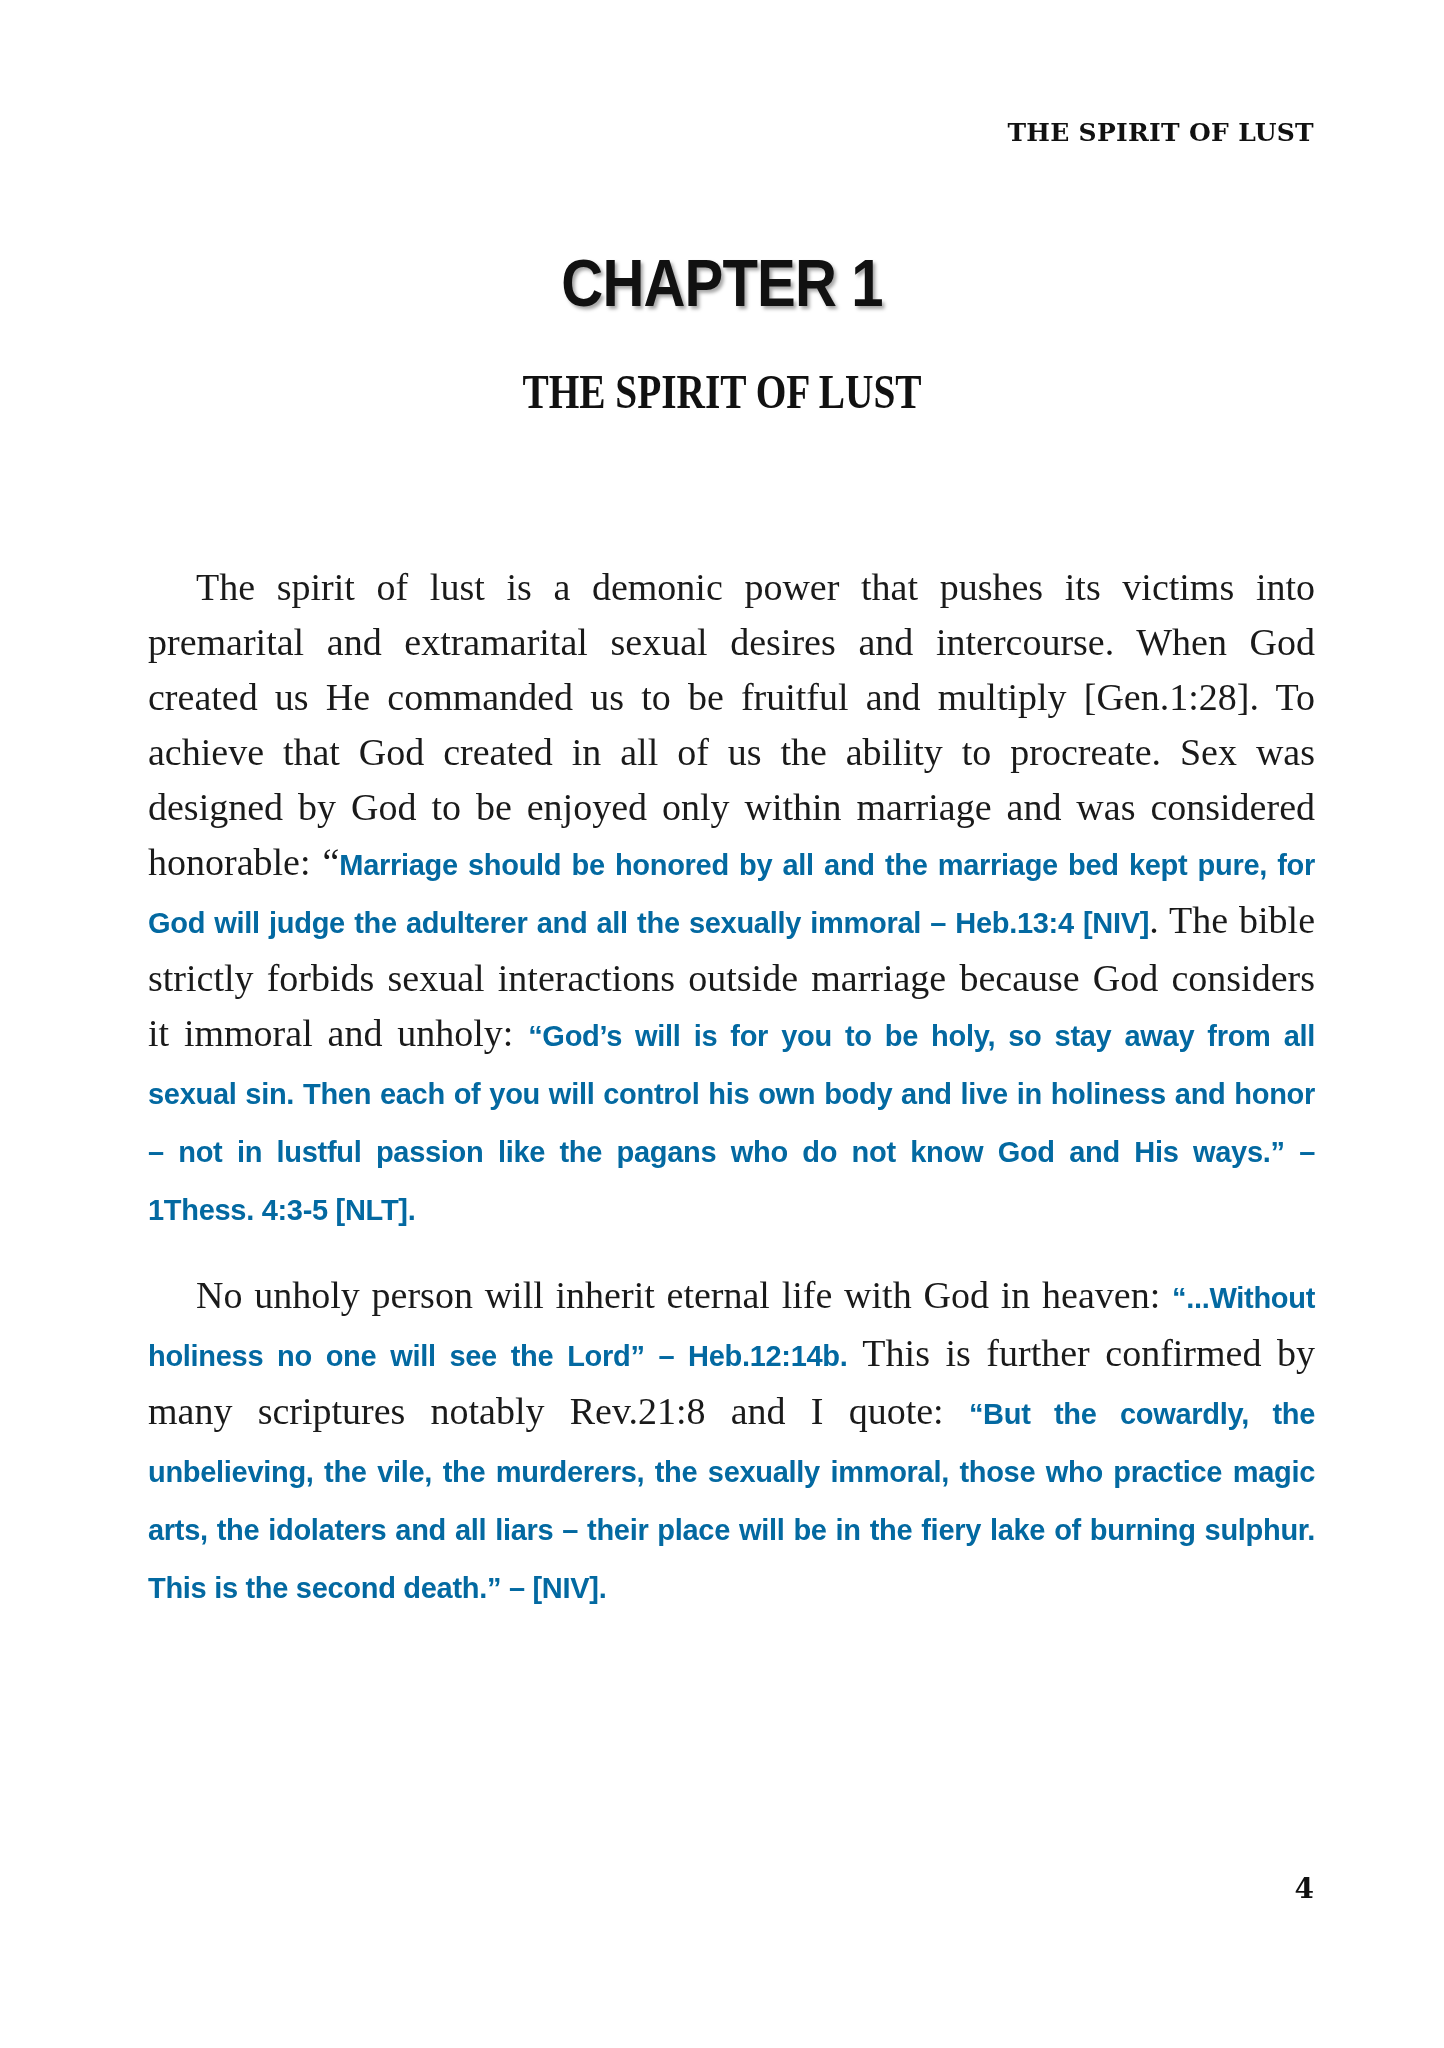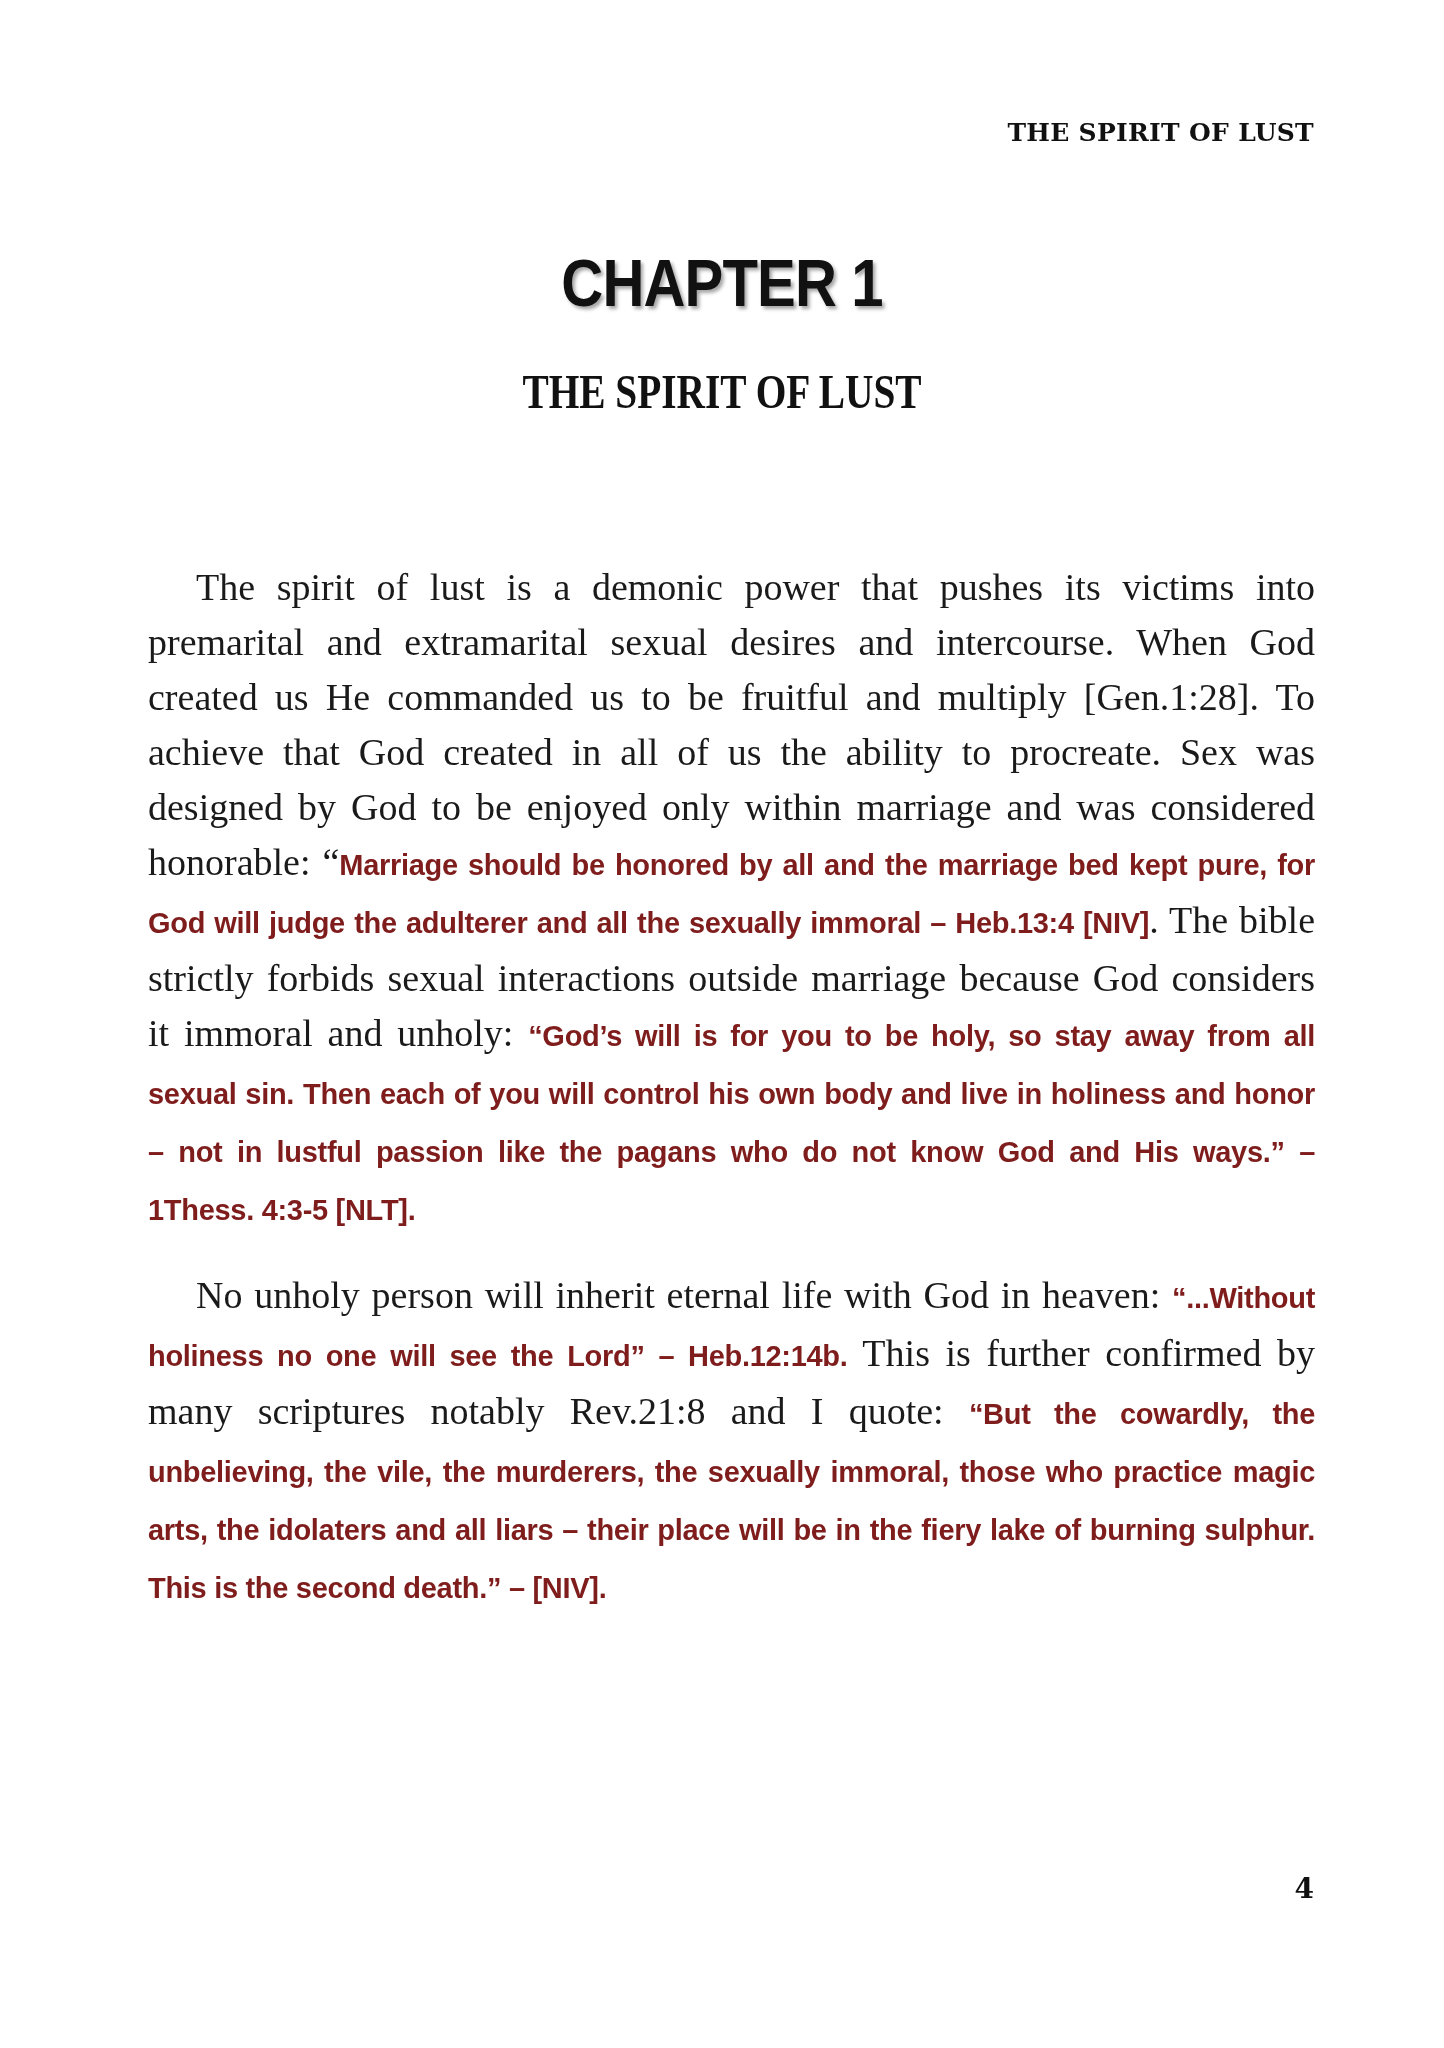--- a/index.html
+++ b/index.html
@@ -18,21 +18,21 @@
     position: absolute; top: 364px; left: 0; width: 1444px; text-align: center;
     font-family: "Liberation Serif", serif; font-weight: bold; font-size: 48px;
     transform: scaleX(0.82);
   }
   .body {
     position: absolute; left: 148px; width: 1167px; top: 560px;
     font-family: "Liberation Serif", serif; font-size: 38px; line-height: 55px;
     text-align: justify; color: #1a1a1a;
   }
   .body p { margin: 0 0 30px 0; text-indent: 48px; }
-  .body b { font-family: "Liberation Sans", sans-serif; font-size: 29px; font-weight: bold; color: #7f1d1d; letter-spacing: -0.3px; margin-top: 19px; }
+  .body b { font-family: "Liberation Sans", sans-serif; font-size: 29px; font-weight: bold; color: #0369a1; letter-spacing: -0.3px; margin-top: 19px; }
   .page-number {
     position: absolute; top: 1872px; right: 130px;
     font-family: "DejaVu Serif", serif; font-weight: bold; font-size: 28px;
   }
 </style>
 </head>
 <body>
 
 <div class="running-header">THE SPIRIT OF LUST</div>
 

